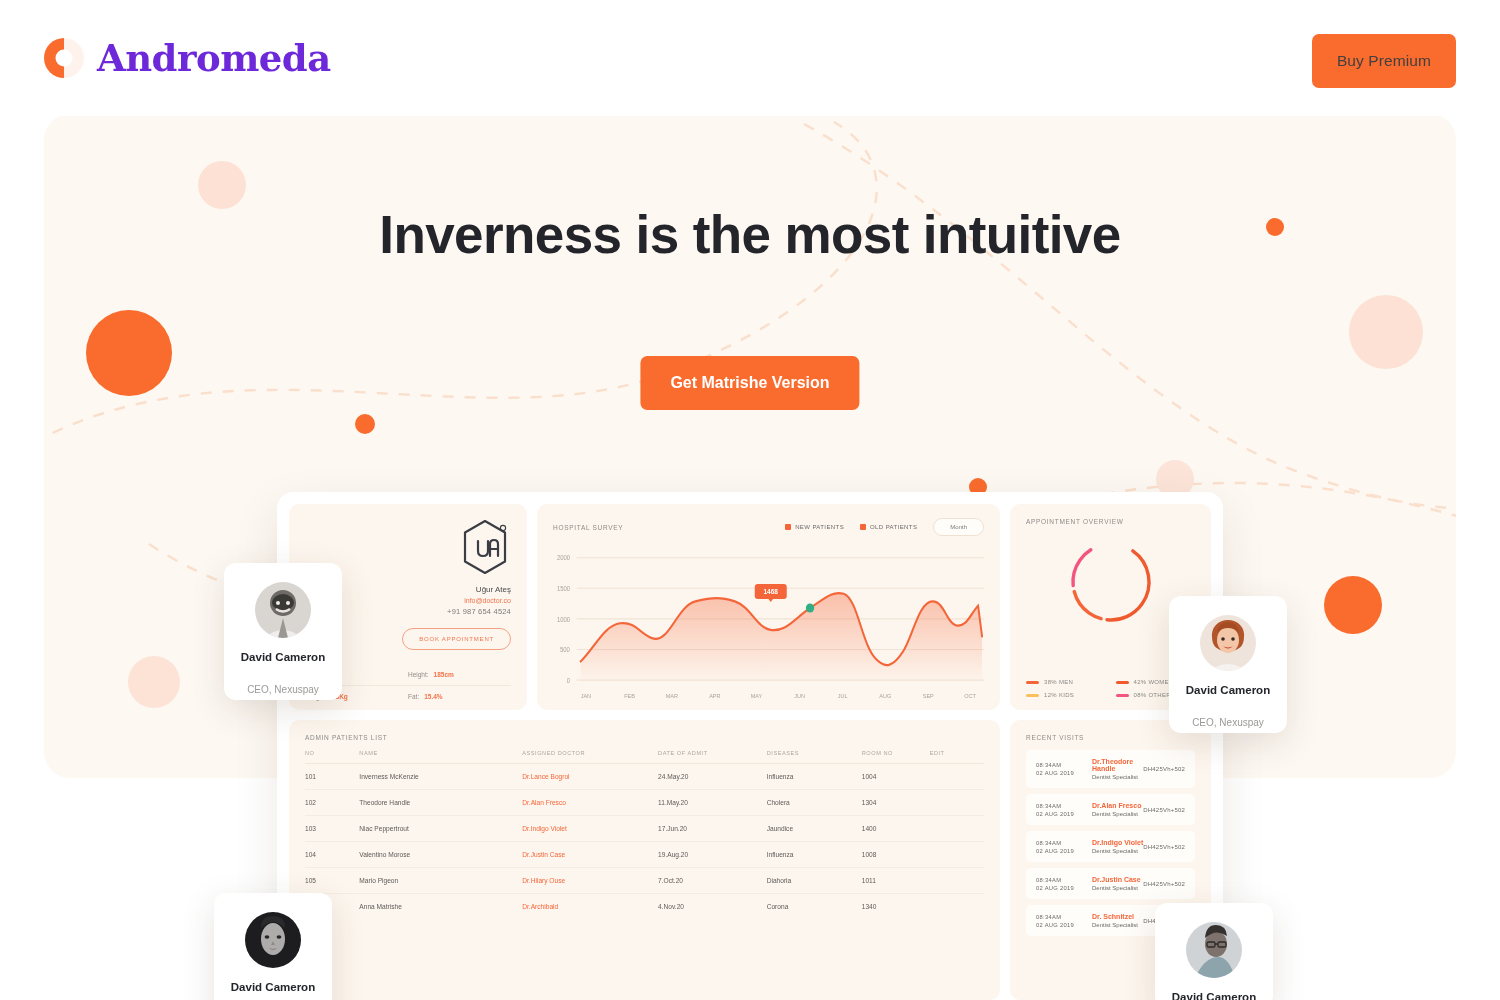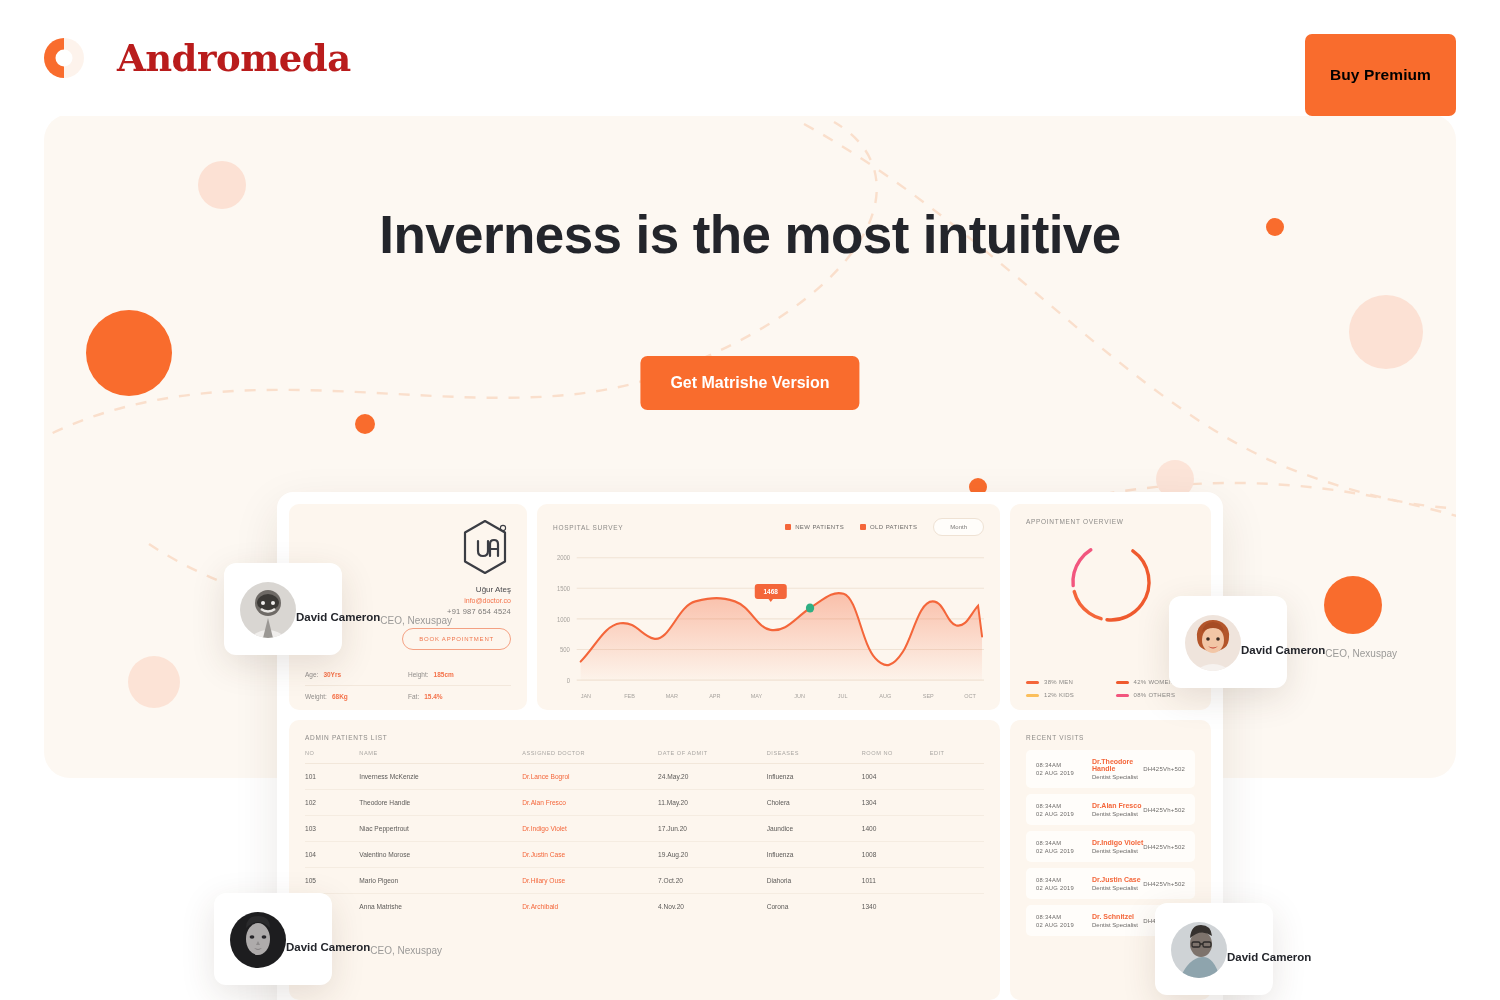--- a/index.html
+++ b/index.html
@@ -28,46 +28,46 @@
   }
   .brand-mark::after {
     content: ""; position: absolute; left: 50%; top: 50%;
     transform: translate(-50%, -50%);
     width: 17px; height: 17px; border-radius: 50%;
     background: #ffffff;
   }
   .brand-name {
     font-family: "DejaVu Serif", serif;
     font-size: 37px; font-weight: 700;
-    color: #b91c1c; letter-spacing: -0.5px; margin-left: 20px;
+    color: #6d28d9; letter-spacing: -0.5px;
   }
 
   .nav {
     position: absolute; left: 50%; transform: translateX(-50%);
     display: flex; align-items: center; gap: 0;
   }
   .nav-item {
     font-size: 17.5px; font-weight: 700; color: #22242a;
     padding: 0 25px; cursor: pointer; white-space: nowrap;
     display: flex; align-items: center; gap: 7px;
   }
   .nav-item.active { color: #f96c2d; }
   .chev {
     width: 9px; height: 9px; display: inline-block;
     border-right: 2px solid #22242a; border-bottom: 2px solid #22242a;
     transform: translateY(-3px) rotate(45deg);
   }
 
   .buy-btn {
     position: absolute; right: 44px; top: 34px;
-    background: #f96c2d; color: #000000;
+    background: #f96c2d; color: #404040;
     border: none; border-radius: 7px;
     font-family: "Liberation Sans", sans-serif;
-    font-size: 15.5px; font-weight: 700;
-    padding: 32px 25px; cursor: pointer;
+    font-size: 15.5px; font-weight: 400;
+    padding: 18px 25px; cursor: pointer;
     letter-spacing: 0.1px;
   }
 
   
   .hero {
     position: absolute; left: 44px; top: 114px;
     width: 1412px; height: 664px;
     background: #fdf8f2;
     border-radius: 26px;
     overflow: hidden;
@@ -214,22 +214,22 @@
   .rv-mid { flex: 1; }
   .rv-doc { font-size: 7px; color: #f4663a; font-weight: 700; }
   .rv-spec { font-size: 6px; color: #6d6b69; margin-top: 2px; }
   .rv-code { font-size: 6px; color: #6d6b69; letter-spacing: 0.2px; }
 
   
   .tcard {
     position: absolute; z-index: 20;
     background: #fff; border-radius: 12px;
     box-shadow: 0 10px 34px rgba(70,50,30,0.13);
-    display: flex; flex-direction: row; align-items: center;
-    padding: 19px 16px 17px;
+    display: flex; flex-direction: column; align-items: center;
+    padding: 19px 16px 5px;
     width: 118px;
   }
   .tavatar {
     width: 56px; height: 56px; border-radius: 50%;
     overflow: hidden; flex: none;
   }
   .tavatar svg { width: 100%; height: 100%; display:block; }
   .tname { font-size: 11.5px; font-weight: 700; color: #23252b; margin-top: 13px; white-space: nowrap;}
   .trole { font-size: 10px; color: #9b9a98; margin-top: 21px; white-space: nowrap;}
 

